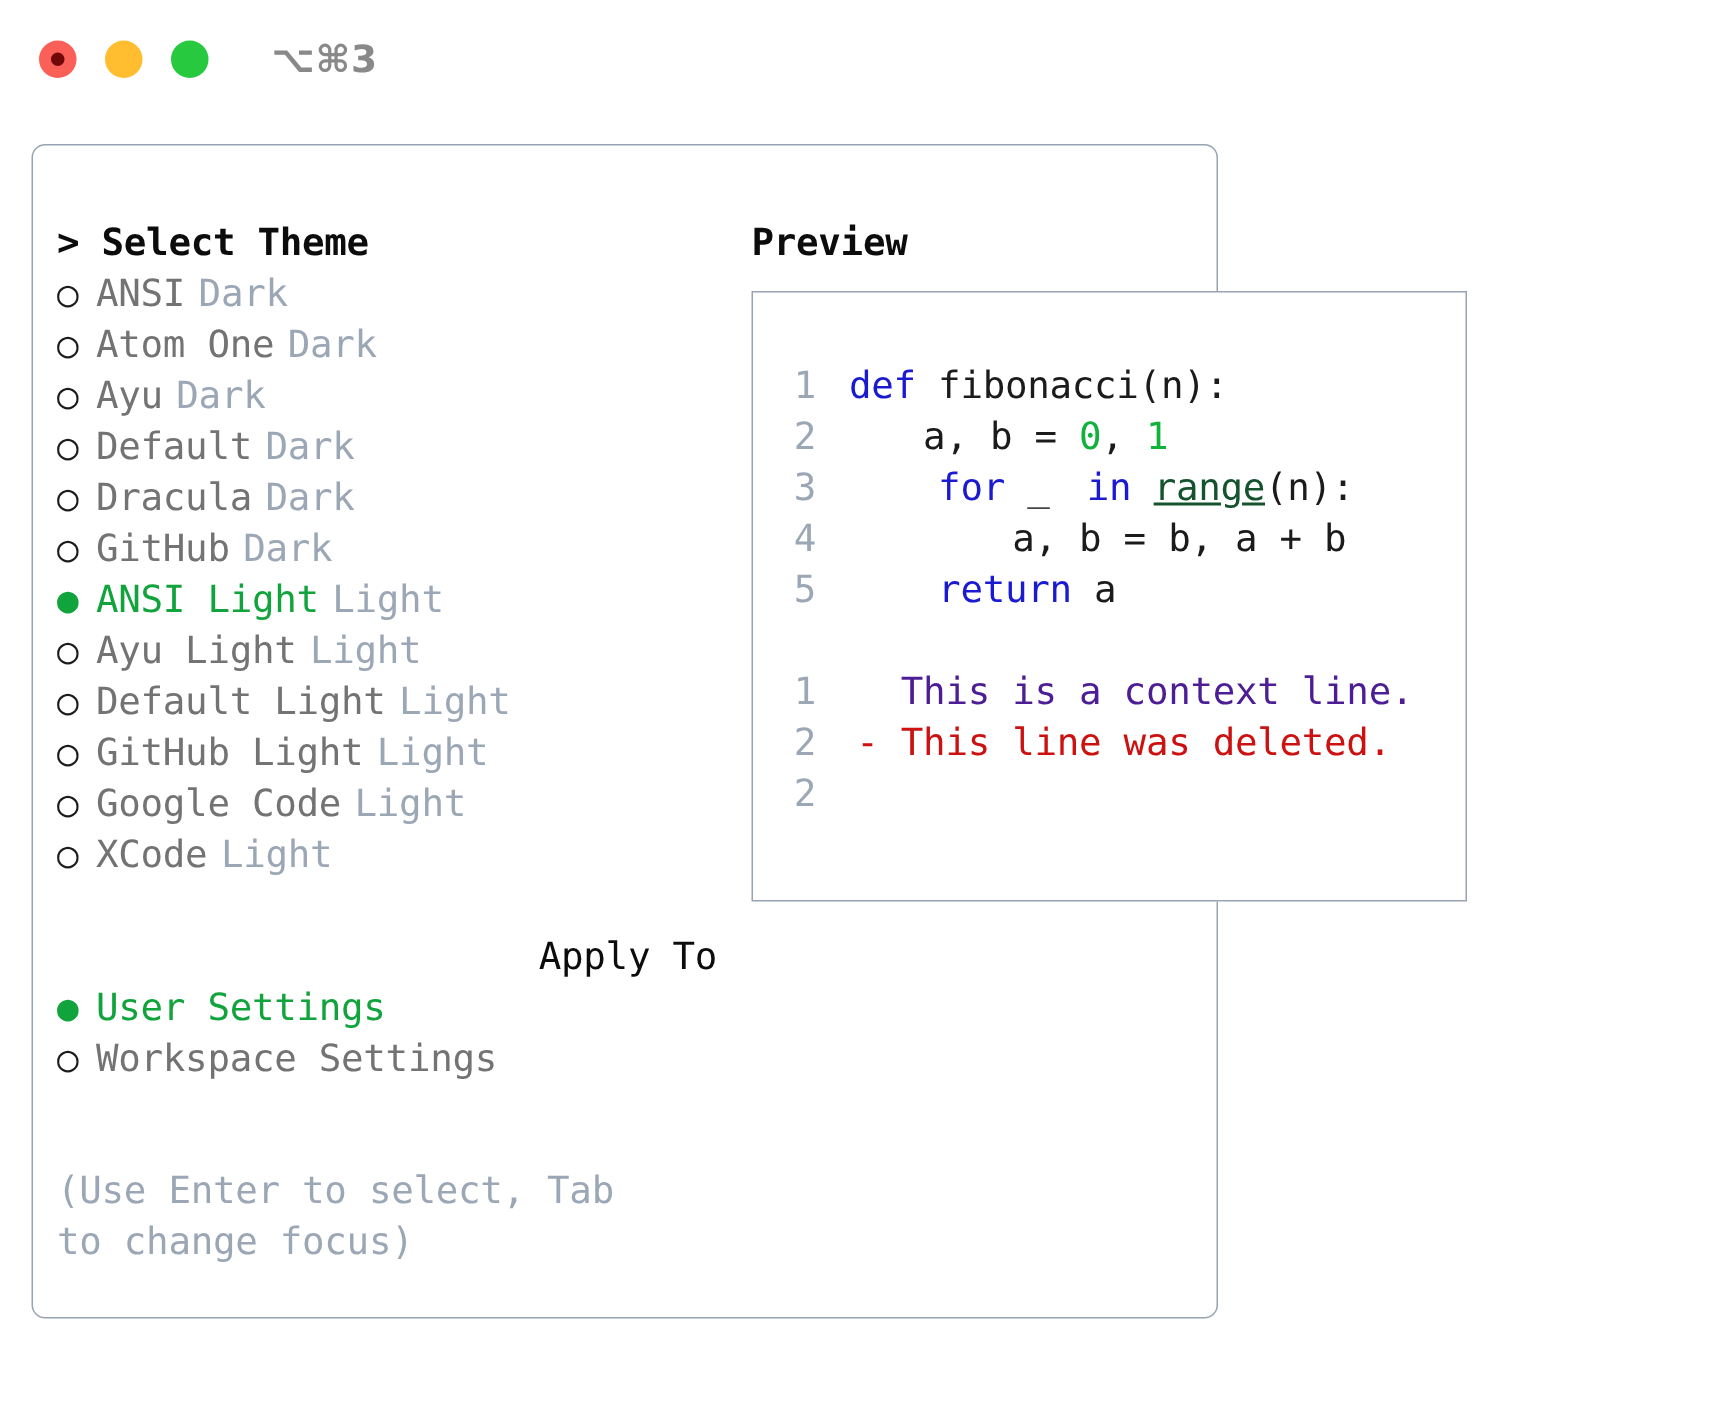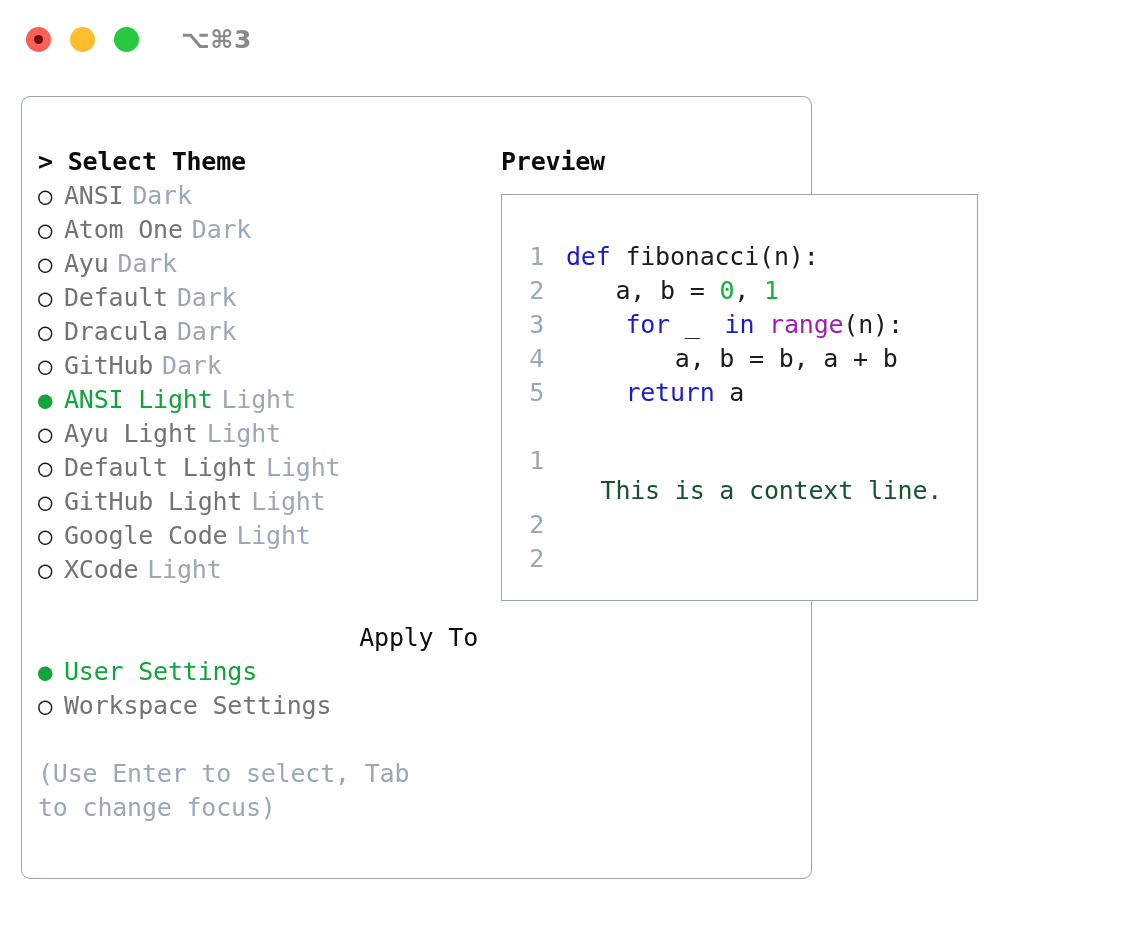--- a/index.html
+++ b/index.html
@@ -142,21 +142,21 @@
     margin-left: 9px;
   }
 
   .spacer-row { height: 34px; }
 
   #apply-heading {
     padding-left: 26px;
   }
 
   .help-text {
-    margin-top: 34px;
+    margin-top: 54px;
     font-size: 25px;
     line-height: 34px;
     color: #9ca7b6;
     white-space: pre-wrap;
     max-width: 410px;
     letter-spacing: -0.2px;
   }
 
   
   #preview-box {
@@ -184,26 +184,26 @@
   .lineno {
     flex: 0 0 30px;
     width: 30px;
     text-align: right;
     color: #9ca7b6;
     margin-right: 12px;
   }
   .codetext { color: #1b1b1b; }
 
   .tok-kw  { color: #1a1ad1; margin-left: 10px; }
-  .tok-fn  { color: #a21caf; }
+  .tok-fn  { color: #14532d; text-decoration: underline; }
   .tok-num { color: #11b23c; }
   .tok-plain { color: #1b1b1b; }
 
   .diff-gap { height: 34px; }
-  .diff-ctx { color: #14532d; margin-top: 30px; }
+  .diff-ctx { color: #4c1d95; }
   .diff-del { color: #cc1111; }
   .diff-add { color: #13c413; }
 </style>
 </head>
 <body>
 
 <div id="app-window">
 
   <div id="titlebar">
     <div class="traffic-lights">
@@ -252,20 +252,20 @@
 
       <div id="preview-box">
         <div class="code-area" id="code-area">
             <div class="code-line"><span class="lineno">1</span><span class="codetext"><span class="tok-kw">def</span><span class="tok-plain"> fibonacci(n):</span></span></div>
             <div class="code-line"><span class="lineno">2</span><span class="codetext"><span class="tok-plain">    a, b = </span><span class="tok-num">0</span><span class="tok-plain">, </span><span class="tok-num">1</span></span></div>
             <div class="code-line"><span class="lineno">3</span><span class="codetext"><span class="tok-plain">    </span><span class="tok-kw">for</span><span class="tok-plain"> _ </span><span class="tok-kw">in</span><span class="tok-plain"> </span><span class="tok-fn">range</span><span class="tok-plain">(n):</span></span></div>
             <div class="code-line"><span class="lineno">4</span><span class="codetext"><span class="tok-plain">        a, b = b, a + b</span></span></div>
             <div class="code-line"><span class="lineno">5</span><span class="codetext"><span class="tok-plain">    </span><span class="tok-kw">return</span><span class="tok-plain"> a</span></span></div>
             <div class="diff-gap"></div>
             <div class="code-line"><span class="lineno">1</span><span class="diff-ctx">   This is a context line.</span></div>
-            <div class="code-line"><span class="lineno">2</span></div>
+            <div class="code-line"><span class="lineno">2</span><span class="diff-del"> - This line was deleted.</span></div>
             <div class="code-line"><span class="lineno">2</span></div>
           </div>
       </div>
     </div>
 
   </div>
 </div>
 
 </body></html>

